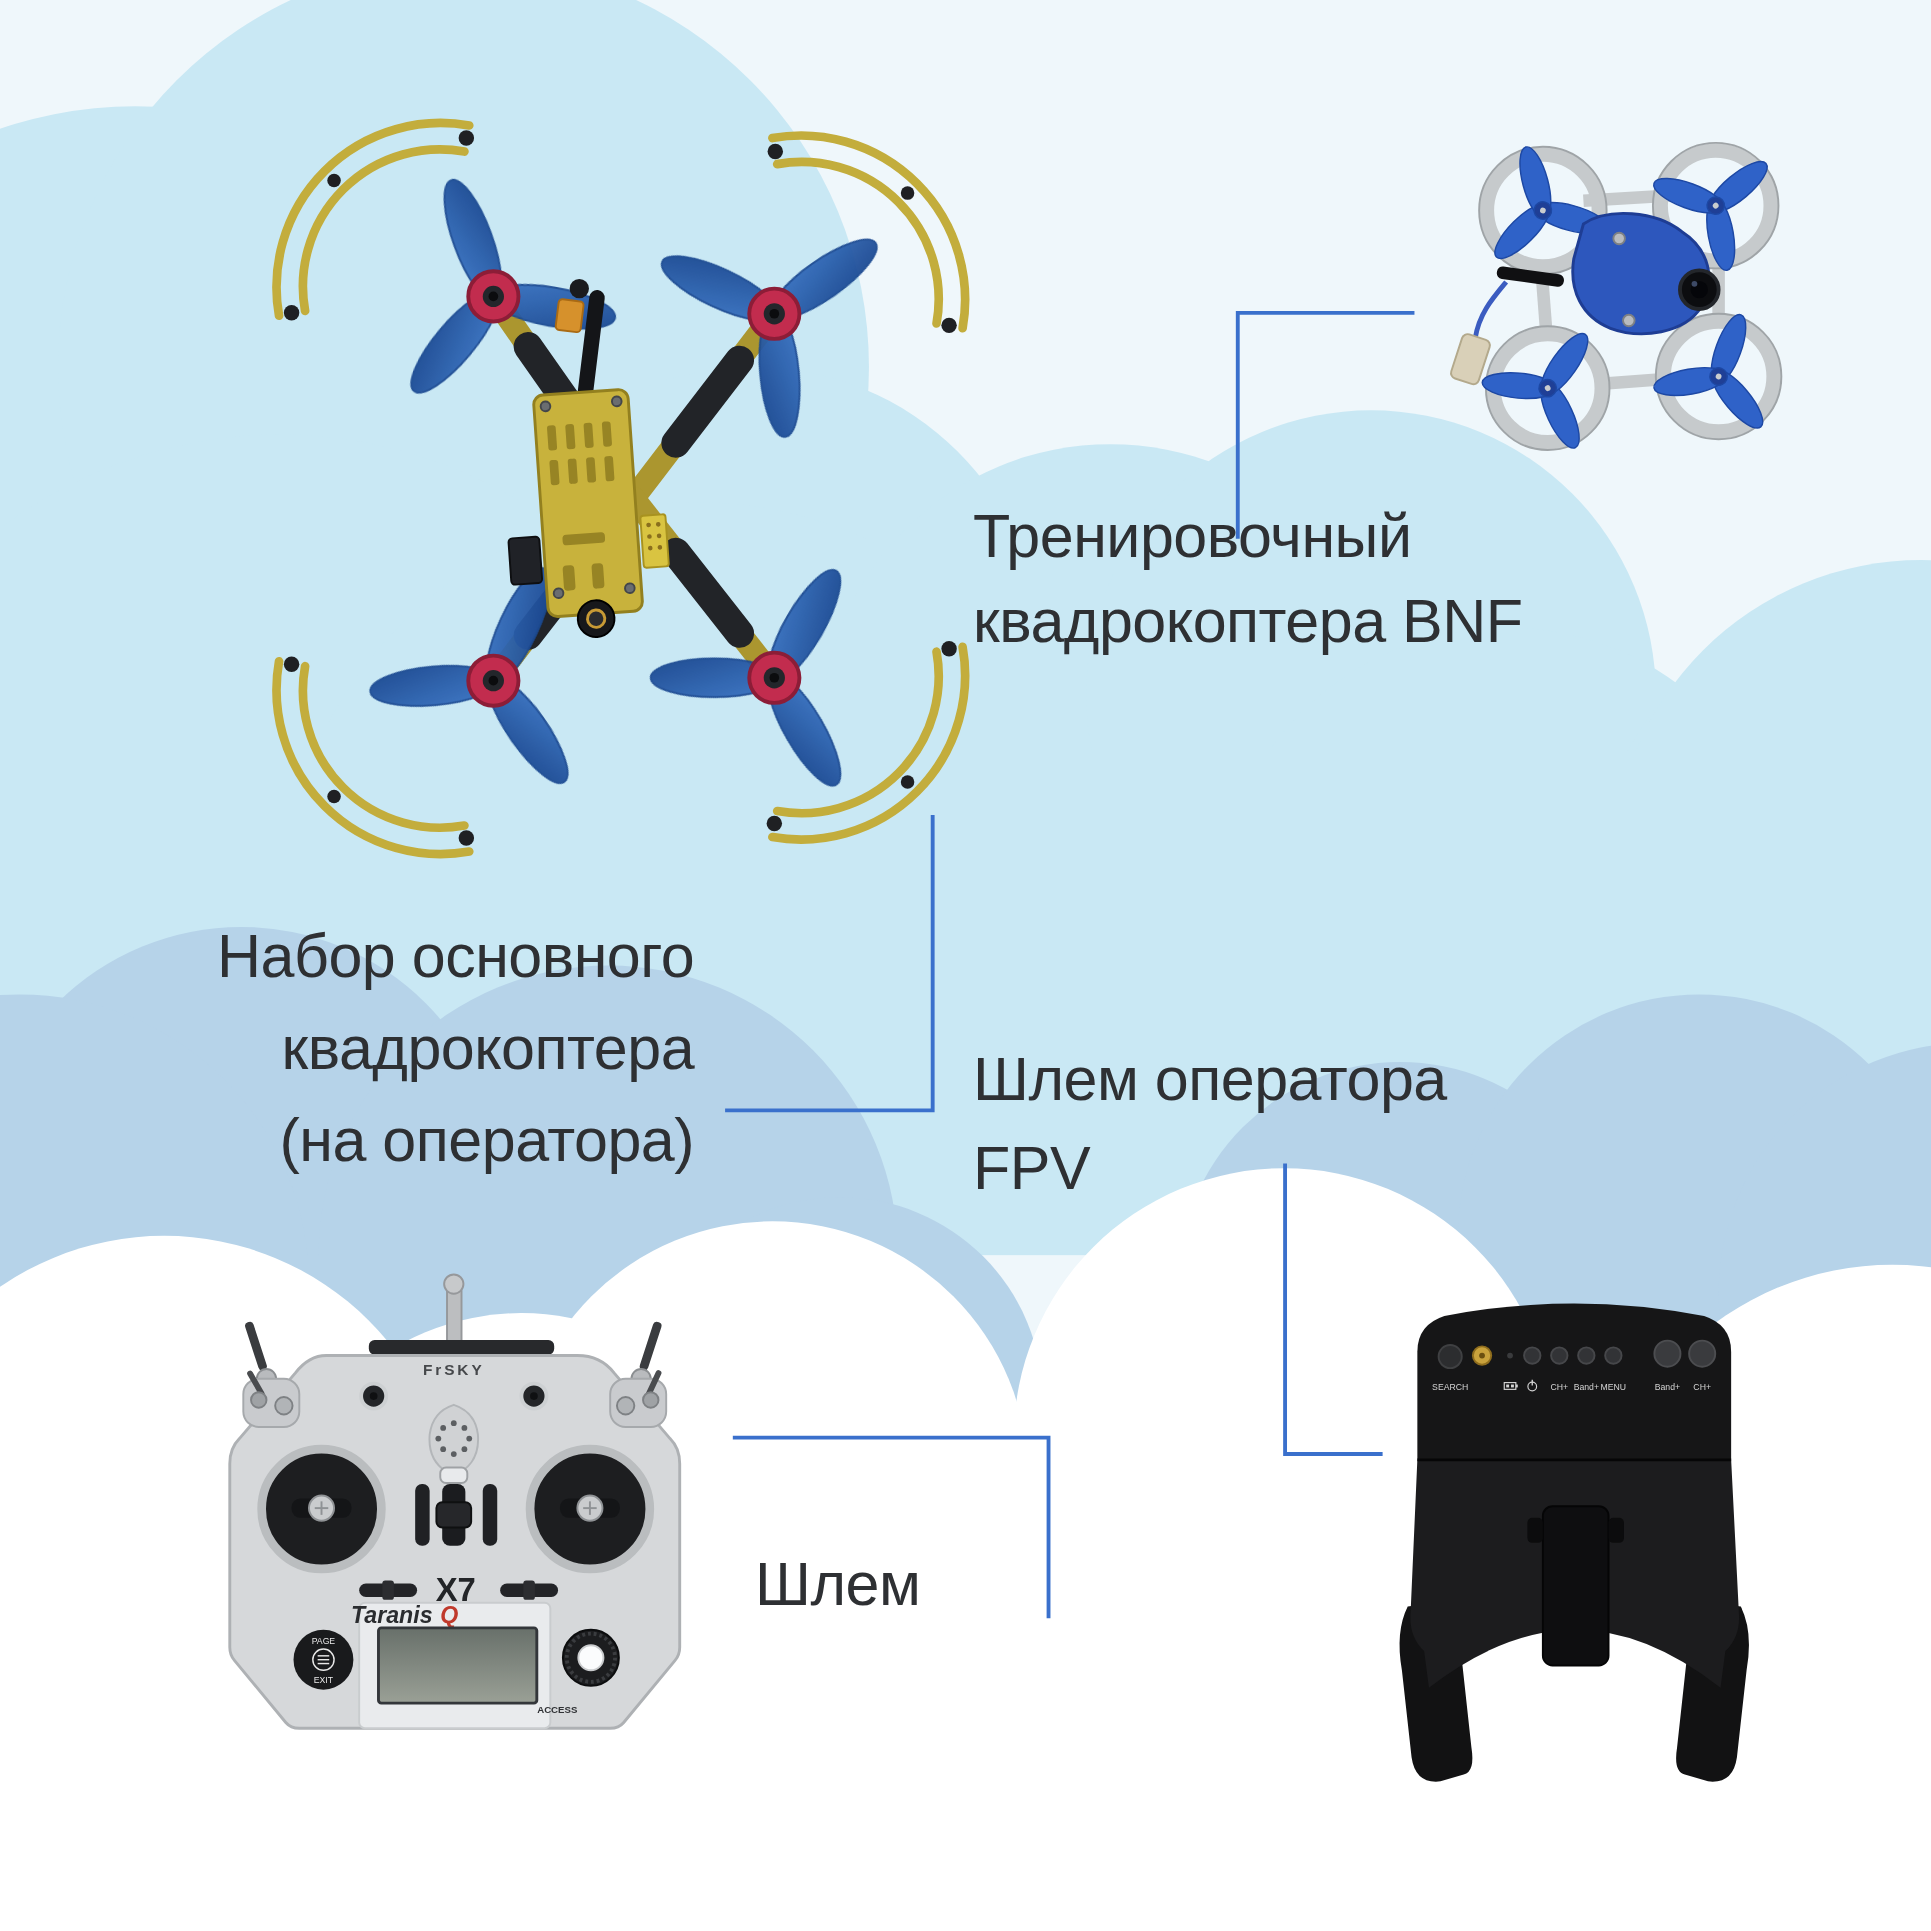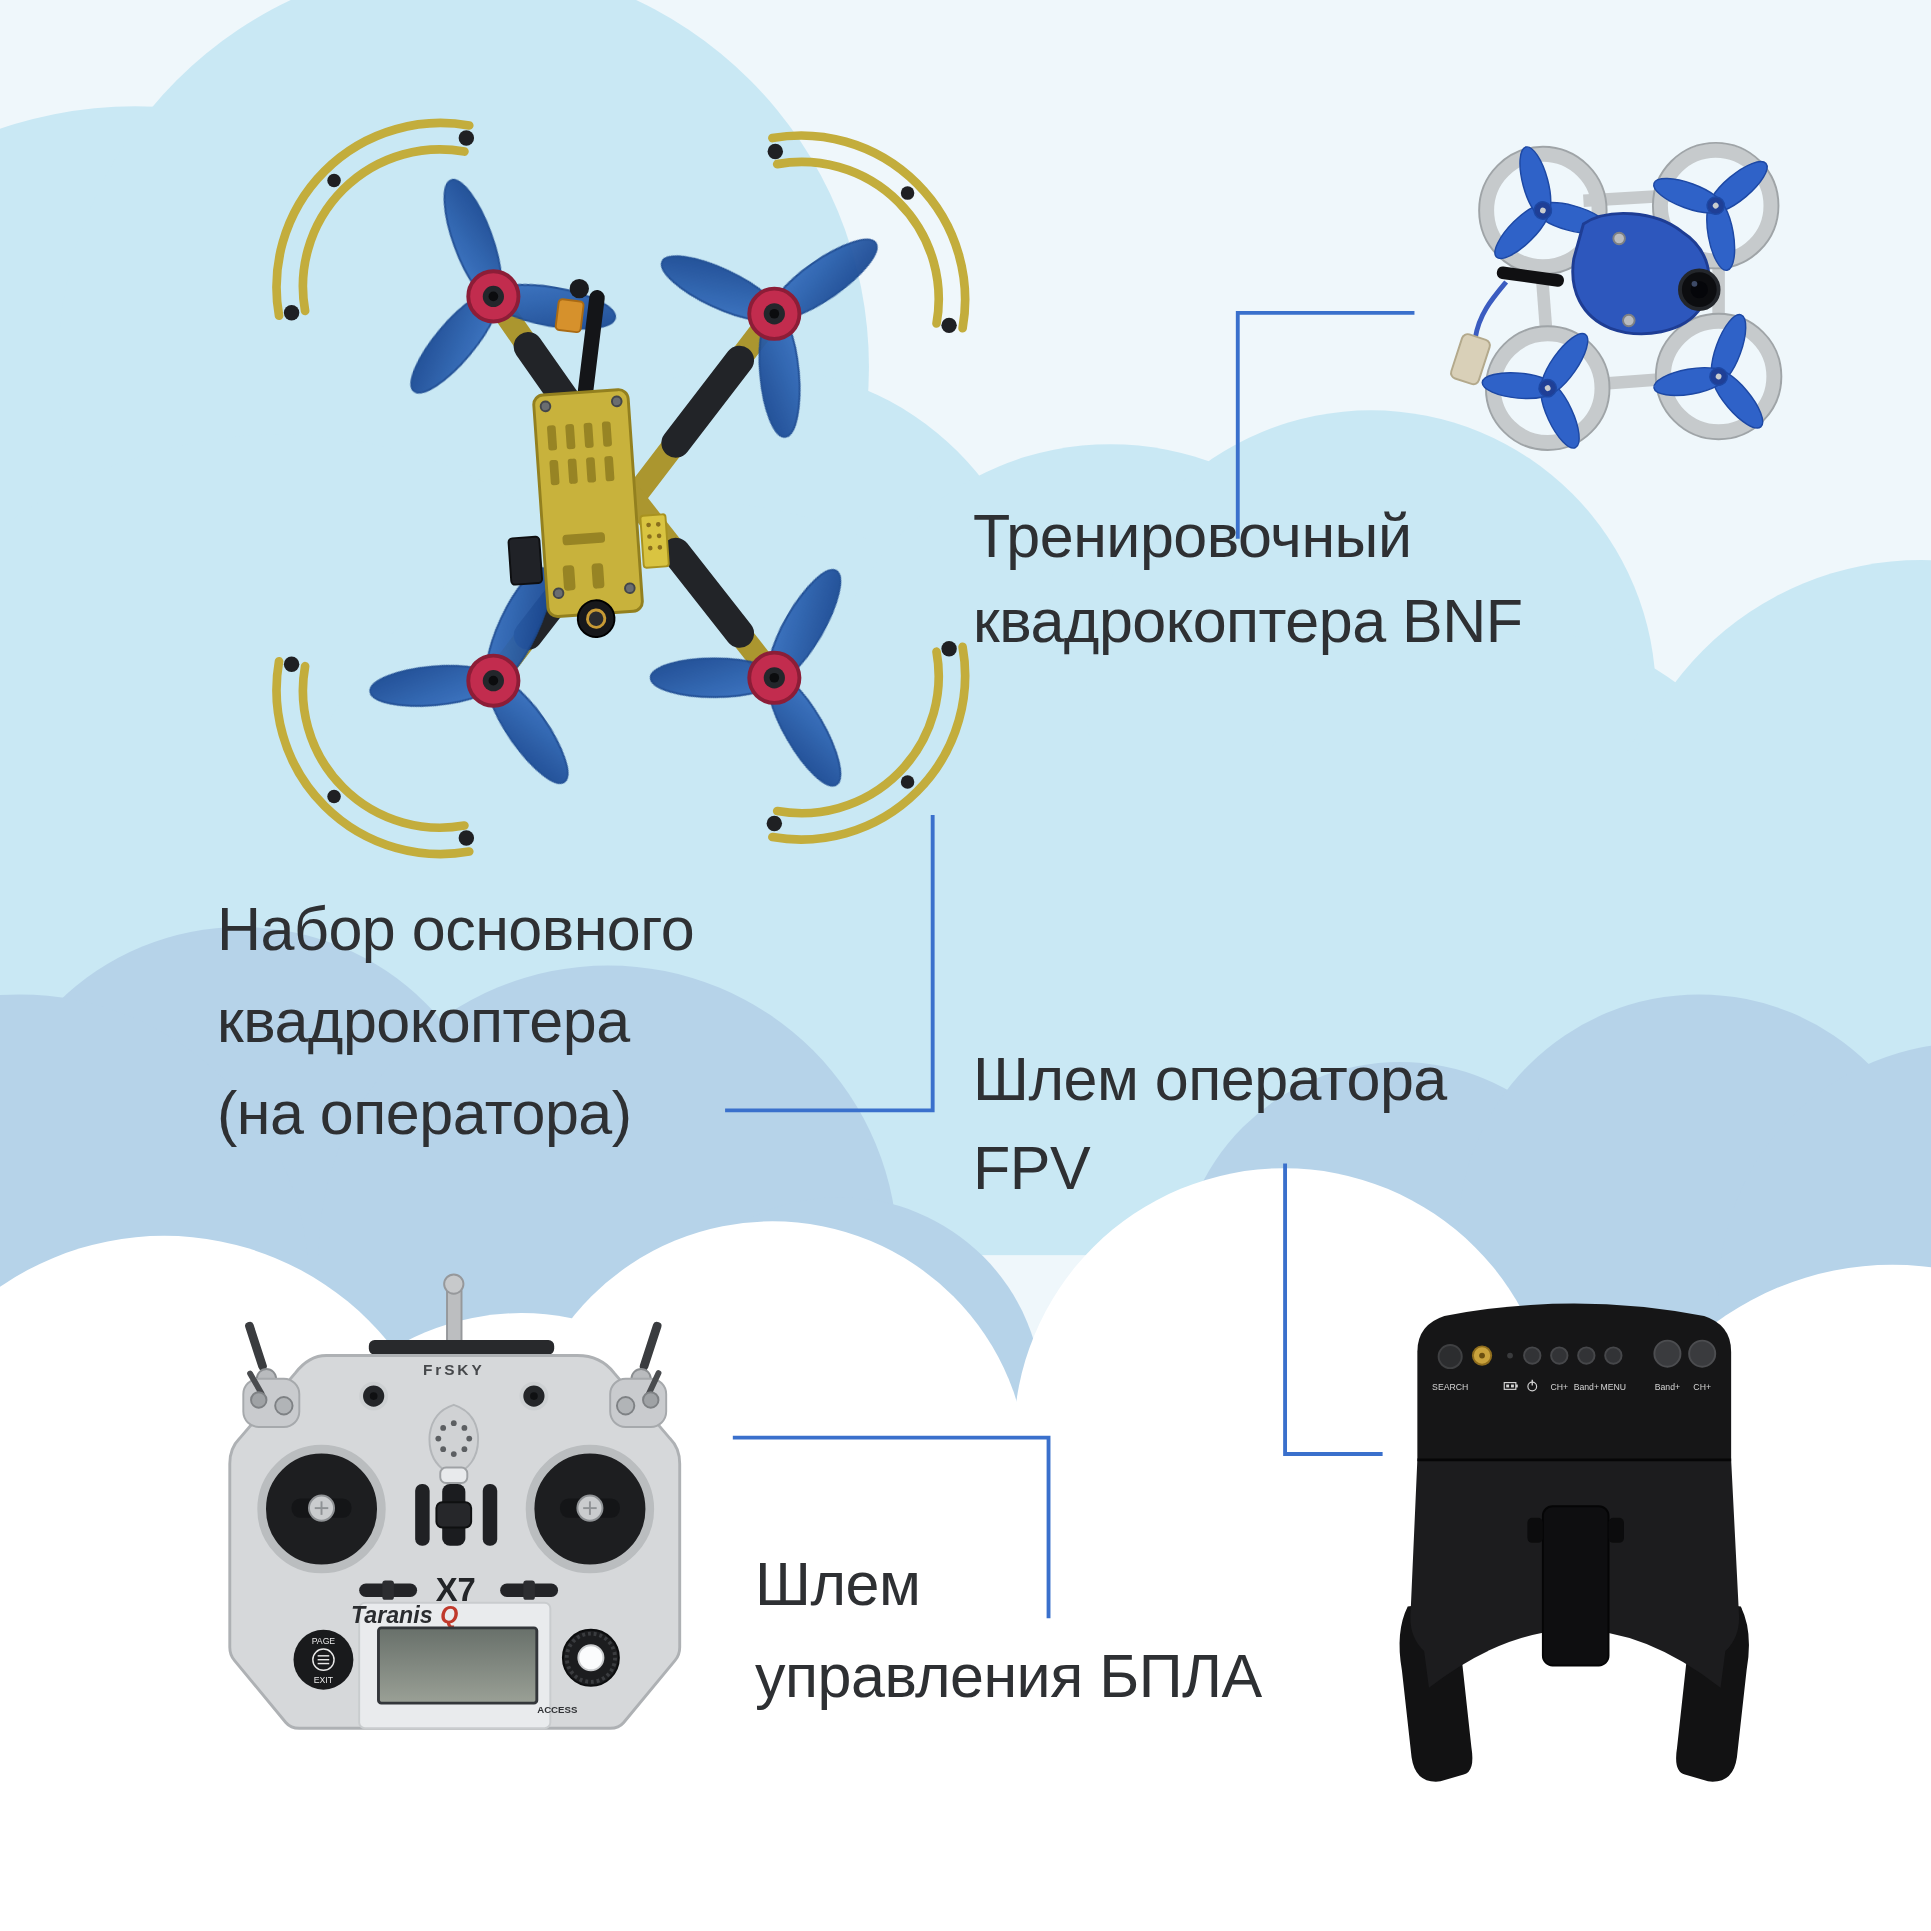--- a/index.html
+++ b/index.html
@@ -2,21 +2,21 @@
 <html><head>
 <meta charset="utf-8">
 <style>
   html,body{margin:0;padding:0;background:#dfe9ee;}
   #canvas{position:relative;width:1931px;height:1931px;overflow:hidden;
           font-family:"Liberation Sans",sans-serif;background:#eff7fb;}
   #scene{position:absolute;left:0;top:0;}
   .label{position:absolute;font-size:61px;line-height:92px;color:#2e3033;
          letter-spacing:-0.5px;white-space:nowrap;font-weight:400;}
   .label.right{text-align:left;}
-  #label-main{left:217px;top:883px;}
+  #label-main{left:217px;top:910px;text-align:right;}
   #label-trainer{left:973px;top:494px;width:772px;line-height:85px;}
   #label-fpv{left:973px;top:1035px;width:772px;line-height:89px;}
   #label-remote{left:755px;top:1538px;}
 </style>
 </head>
 <body>
 
 <div id="canvas">
 
 <svg id="scene" width="1931" height="1931" viewBox="0 0 2000 2000">
@@ -426,17 +426,16 @@
   <div>квадрокоптера BNF</div>
 </div>
 
 <div class="label right" id="label-fpv">
   <div>Шлем оператора</div>
   <div>FPV</div>
 </div>
 
 <div class="label" id="label-remote">
   <div>Шлем</div>
-  <div>управления БПЛА</div>
 </div>
 
 </div>
 
 
 </body></html>

